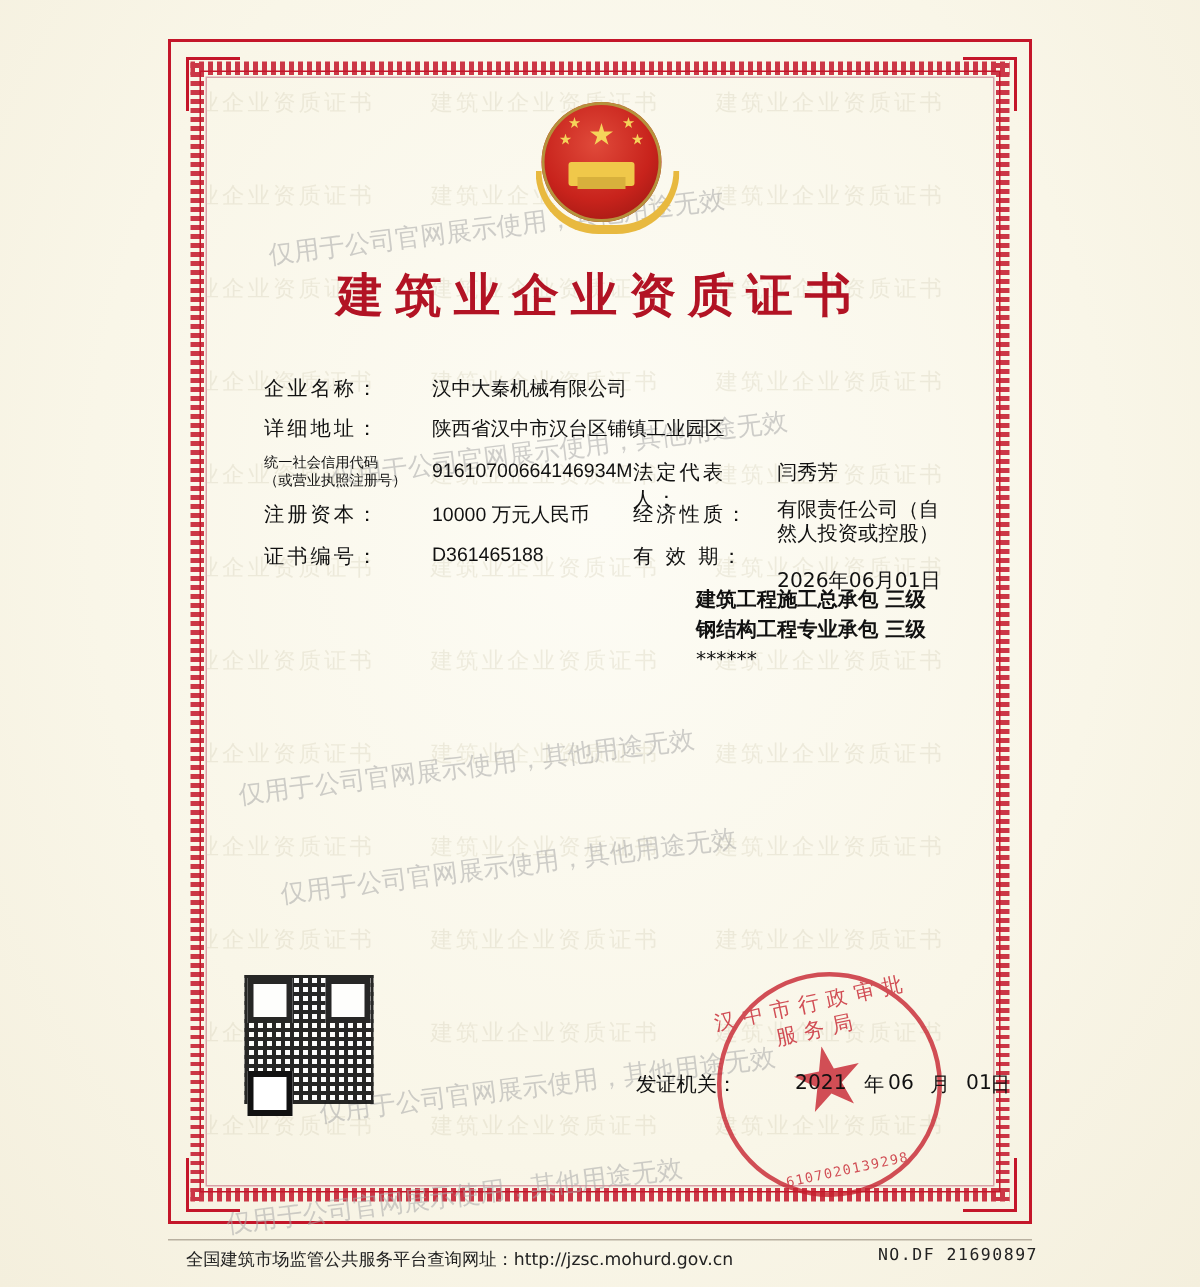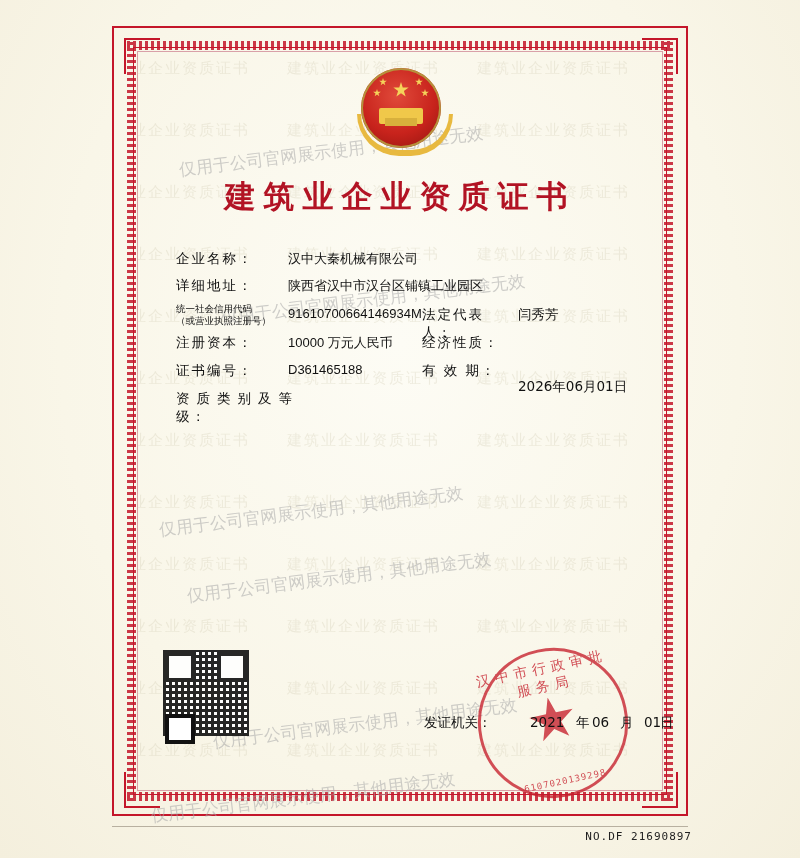--- a/index.html
+++ b/index.html
@@ -321,33 +321,38 @@
       <div class="lbl small" style="top:11px">（或营业执照注册号）</div>
       <div class="val" style="top:2px">91610700664146934M</div>
       <div class="lbl2" style="top:2px">法定代表人：</div>
       <div class="val2" style="top:2px">闫秀芳</div>
     </div>
 
     <div class="row" style="height:26px">
       <div class="lbl">注册资本：</div>
       <div class="val">10000 万元人民币</div>
       <div class="lbl2">经济性质：</div>
+      <div class="val2 two-line" style="width:120px">有限责任公司（自然人投资或控股）</div>
     </div>
 
     <div class="row" style="height:26px">
       <div class="lbl">证书编号：</div>
       <div class="val">D361465188</div>
       <div class="lbl2">有 效 期：</div>
       <div class="val2">2026年06月01日</div>
     </div>
 
-    <div class="row" style="height:22px">
-      <div class="lbl" style="width:118px">资质类别及等级：</div>
-    </div>
-
+
+    <div class="row" style="height:62px">
+      <div class="quals">
+        <div style="font-weight:bold">建筑工程施工总承包  三级</div>
+        <div style="font-weight:bold">钢结构工程专业承包  三级</div>
+        <div>******</div>
+      </div>
+    </div>
 
   </div>
 
   <div class="qr"></div>
   <div class="qr-b"></div>
 
   <div class="seal">
     <div class="seal-top">汉中市行政审批服务局</div>
     <div class="star"></div>
     <div class="seal-bot">6107020139298</div>
@@ -358,15 +363,16 @@
     <span class="d1">2021</span>
     <span style="position:absolute;left:152px;top:0">年</span>
     <span class="d2">06</span>
     <span style="position:absolute;left:196px;top:0">月</span>
     <span class="d3">01</span>
     <span style="position:absolute;left:236px;top:0">日</span>
   </div>
 
 
   <div class="bottom-rule"></div>
+  <div class="bottom-left">全国建筑市场监管公共服务平台查询网址：http://jzsc.mohurd.gov.cn</div>
   <div class="bottom-right">NO.DF  21690897</div>
 
 </div>
 
 </body></html>

